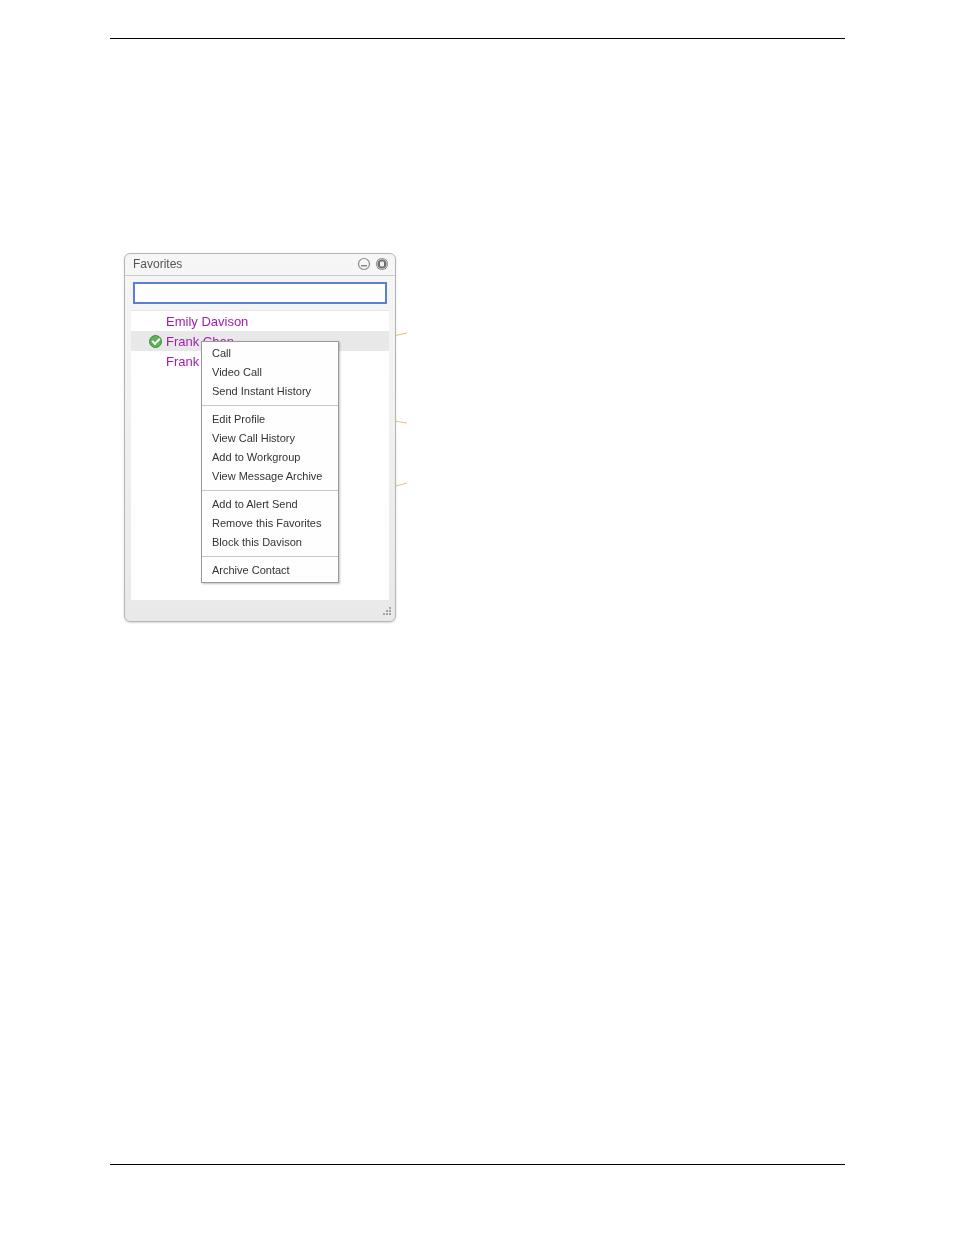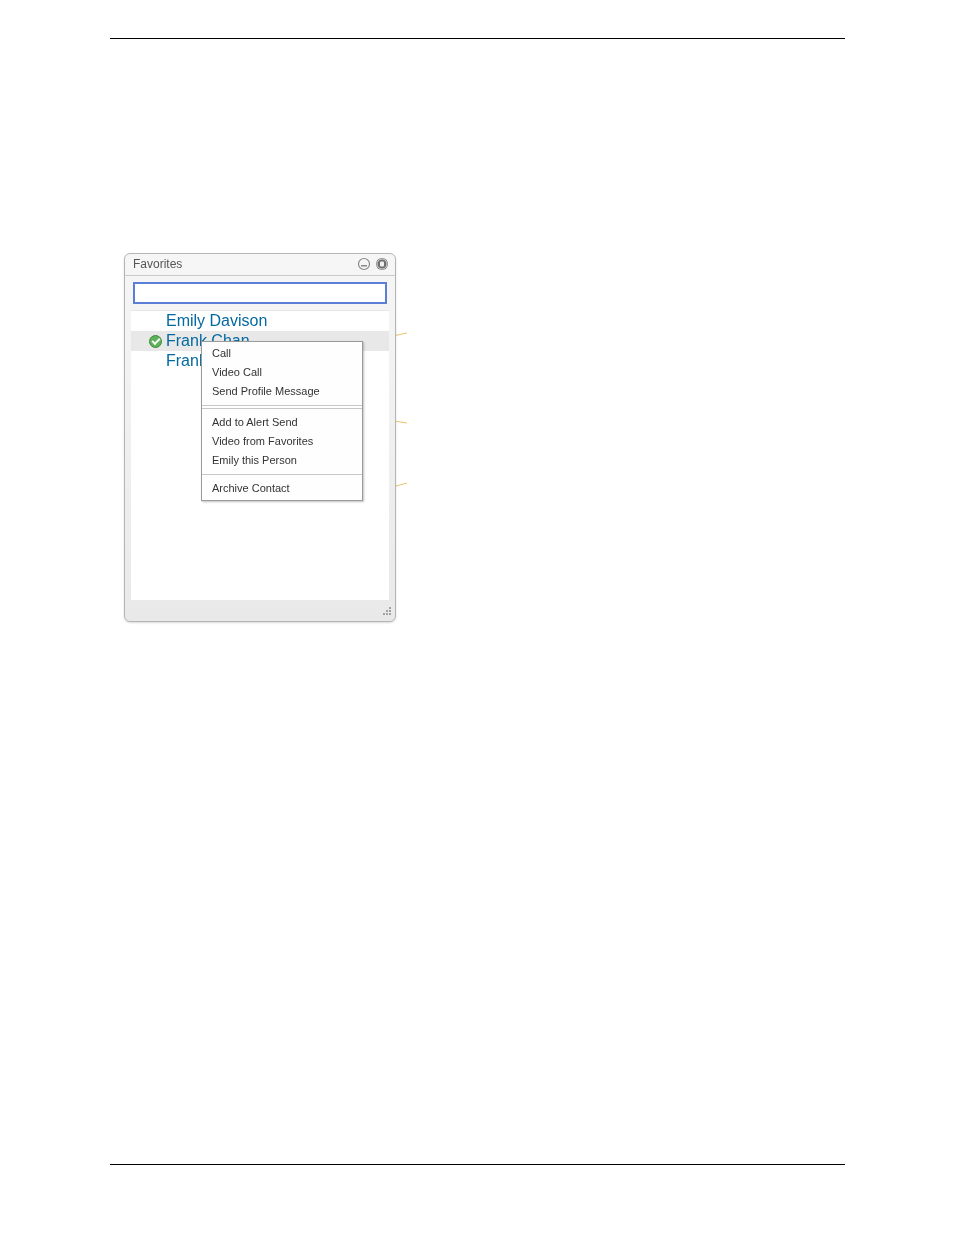--- a/index.html
+++ b/index.html
@@ -75,22 +75,22 @@
     position: relative;
     margin: 0 6px 0 6px;
     height: 290px;
     border-top: 1px solid #e5e5e5;
   }
   .contact-row {
     display: flex;
     align-items: center;
     height: 20px;
     padding-left: 18px;
-    font-size: 16px;
-    color: #0369a1;
+    font-size: 13px;
+    color: #a21caf;
     position: relative;
   }
   .contact-row.selected {
     background: #e8e8e8;
   }
   .presence-dot {
     width: 13px;
     height: 13px;
     border-radius: 50%;
     margin-right: 4px;
@@ -112,21 +112,21 @@
     height: 3px;
     border-left: 2px solid #fff;
     border-bottom: 2px solid #fff;
     transform: rotate(-45deg);
     margin-top: -2px;
   }
   .context-menu {
     position: absolute;
     top: 87px;
     left: 76px;
-    width: 162px;
+    width: 138px;
     background: #fefefe;
     border: 1px solid #9a9a9a;
     box-shadow: 1px 1px 2px rgba(0,0,0,0.25);
     font-size: 11px;
     color: #333;
     z-index: 10;
   }
   .menu-group {
     padding: 2px 0;
   }
@@ -200,28 +200,34 @@
       <span class="presence-dot none"></span>
       <span>Frank S</span>
     </div>
 
   </div>
 
   <div class="context-menu">
     <div class="menu-group">
       <div class="menu-item">Call</div>
       <div class="menu-item">Video Call</div>
-      <div class="menu-item">Send Profile Message</div>
+      <div class="menu-item">Send Instant History</div>
     </div>
     <div class="menu-sep"></div>
+    <div class="menu-group">
+      <div class="menu-item">Edit Profile</div>
+      <div class="menu-item">View Call History</div>
+      <div class="menu-item">Add to Workgroup</div>
+      <div class="menu-item">View Message Archive</div>
+    </div>
     <div class="menu-sep"></div>
     <div class="menu-group">
       <div class="menu-item">Add to Alert Send</div>
-      <div class="menu-item">Video from Favorites</div>
-      <div class="menu-item">Emily this Person</div>
+      <div class="menu-item">Remove this Favorites</div>
+      <div class="menu-item">Block this Davison</div>
     </div>
     <div class="menu-sep"></div>
     <div class="menu-group">
       <div class="menu-item">Archive Contact</div>
     </div>
   </div>
 
   <div class="resize-grip">
     <svg width="12" height="12" viewBox="0 0 12 12">
       <circle cx="10" cy="2" r="1" fill="#8a8a8a"></circle>

